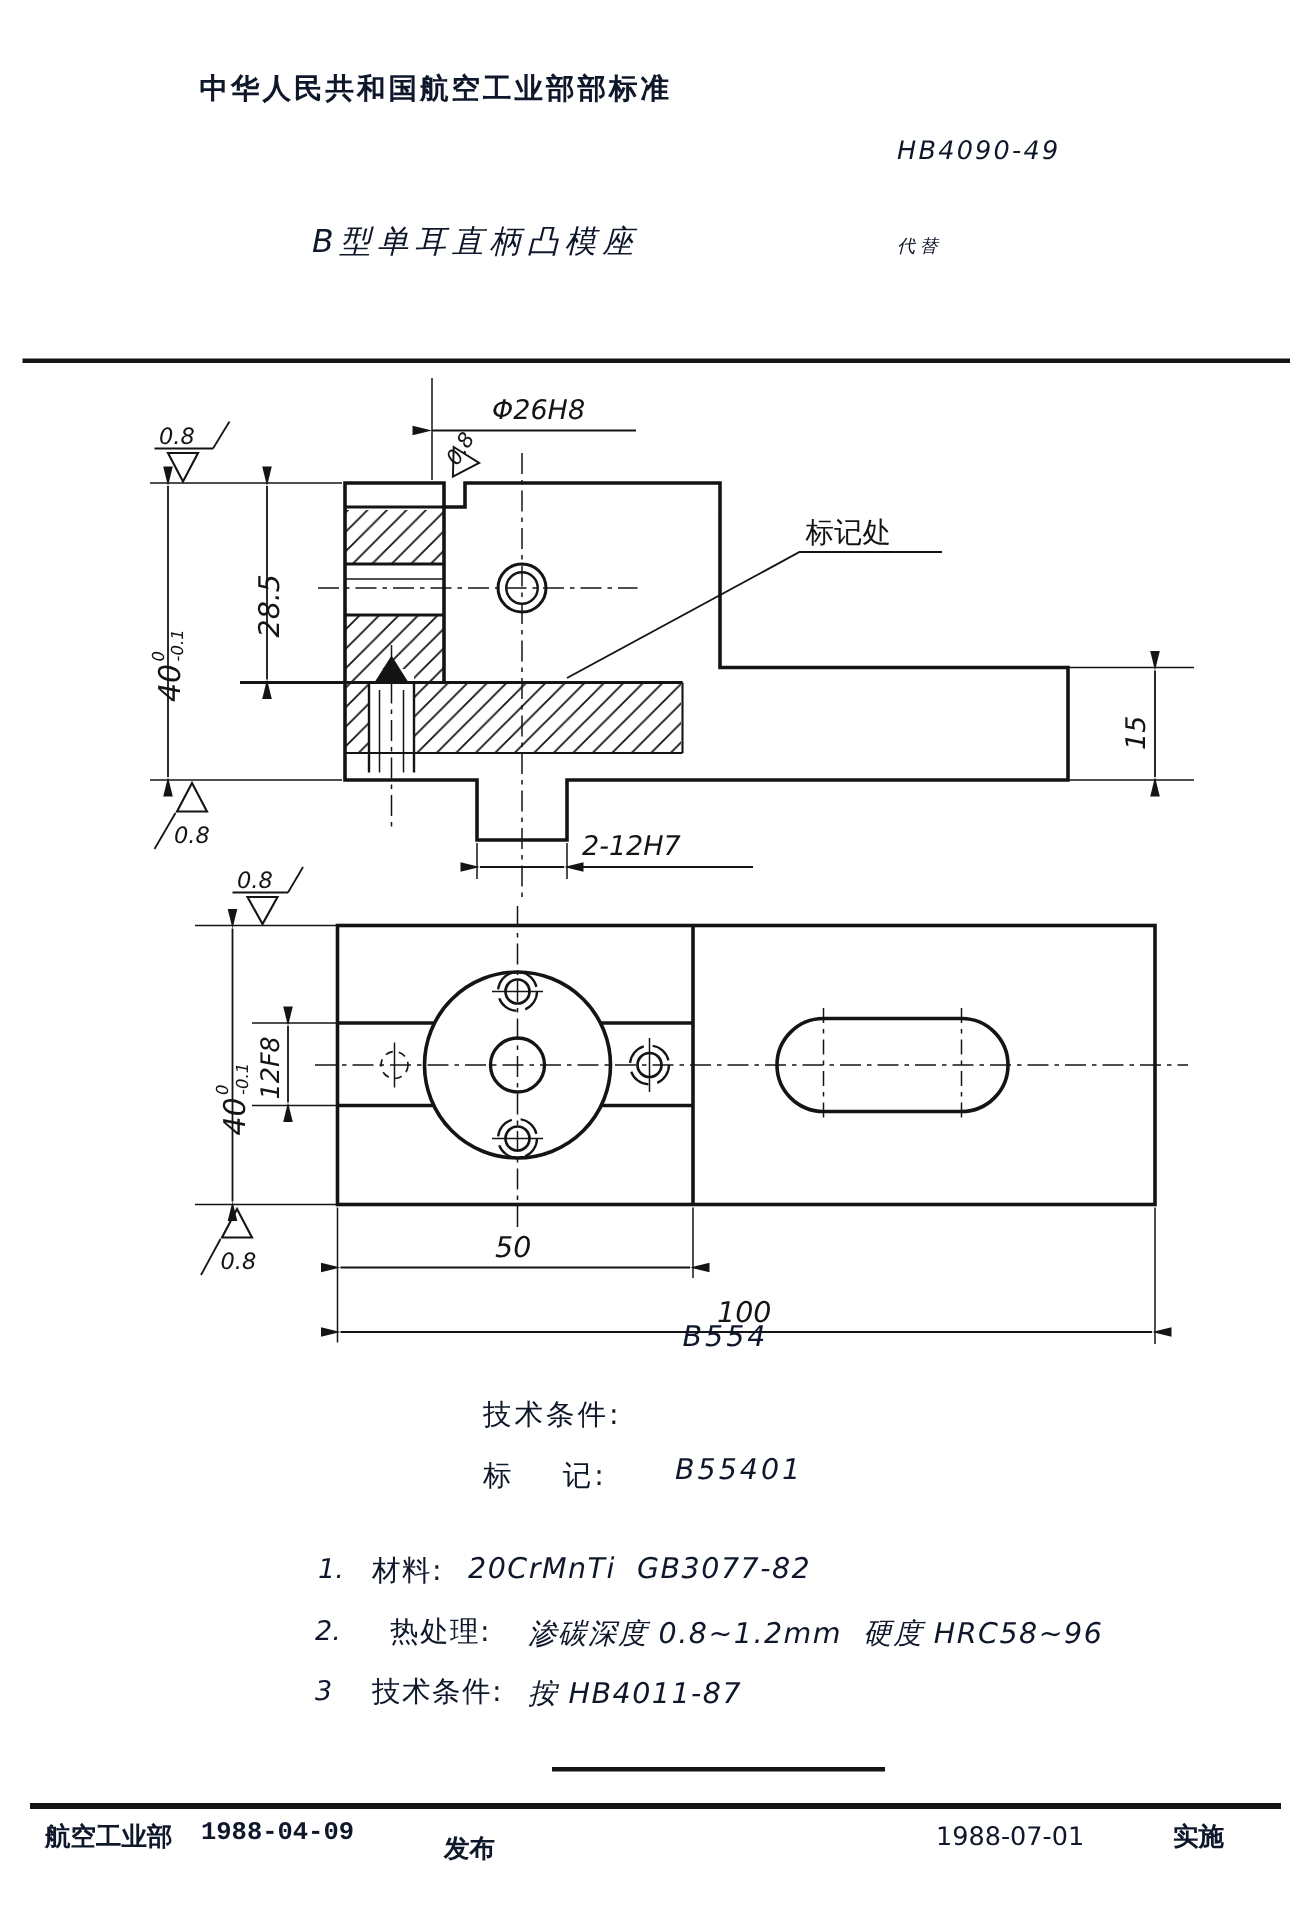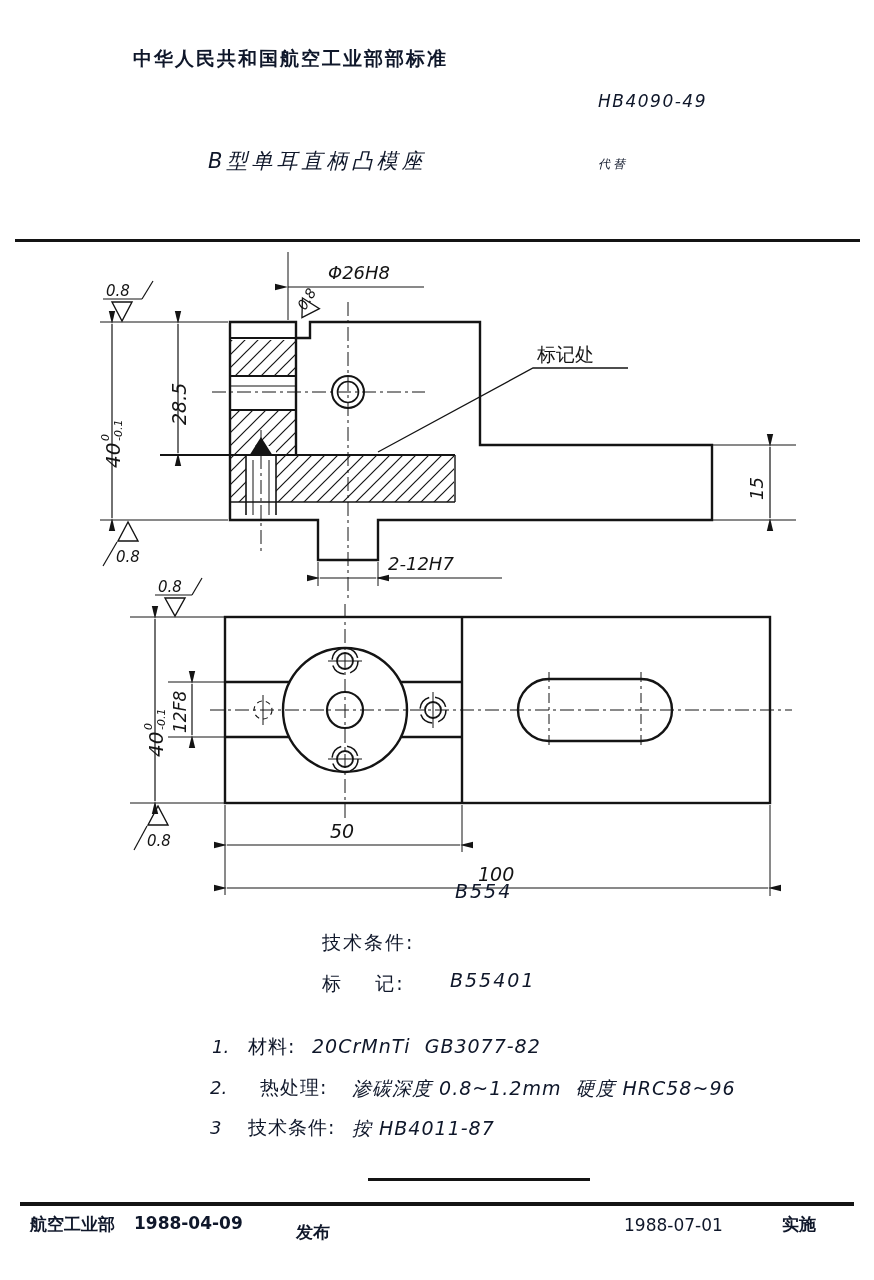--- a/index.html
+++ b/index.html
@@ -233,18 +233,18 @@
   <div class="abs note-label cjk" style="left:260px;top:1075px;">热处理:</div>
   <div class="abs note-value cjk" style="left:352px;top:1076px;">渗碳深度 0.8~1.2mm  硬度 HRC58~96</div>
 
   <div class="abs note-no" style="left:210px;top:1117px;">3</div>
   <div class="abs note-label cjk" style="left:248px;top:1115px;">技术条件:</div>
   <div class="abs note-value cjk" style="left:352px;top:1116px;">按 HB4011-87</div>
 
   <div class="rule" style="left:368px;top:1178px;width:222px;height:3px;"></div>
   <div class="rule" style="left:20px;top:1202px;width:834px;height:4px;"></div>
   <div class="abs foot b cjk" style="left:30px;top:1213px;font-family:Liberation Serif, serif;">航空工业部</div>
-  <div class="abs foot b" style="left:134px;top:1213px;">1988-04-09</div>
+  <div class="abs foot b" style="left:134px;top:1213px;font-family:Liberation Mono, monospace;">1988-04-09</div>
   <div class="abs foot b cjk" style="left:296px;top:1221px;text-align:center;">发布</div>
   <div class="abs foot" style="left:624px;top:1215px;">1988-07-01</div>
   <div class="abs foot b cjk" style="left:782px;top:1213px;">实施</div>
 
 </div>
 
 </body></html>

